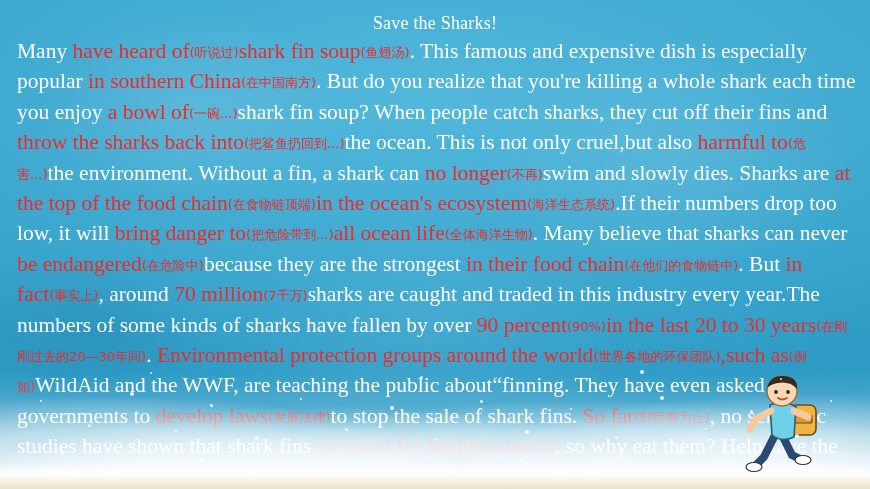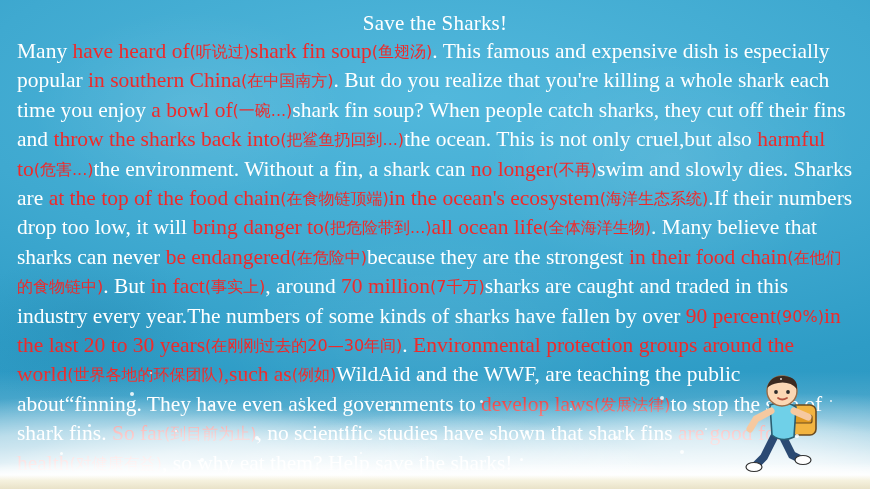--- a/index.html
+++ b/index.html
@@ -71,42 +71,42 @@
   }
 
   
   #title {
     position: absolute;
     top: 10px;
     left: 0;
     width: 870px;
     text-align: center;
     color: #ffffff;
-    font-size: 21px;
+    font-size: 18px;
     line-height: 26px;
     letter-spacing: 0.2px;
   }
   #body-text {
     position: absolute;
     top: 37px;
     left: 17px;
     width: 840px;
     color: #ffffff;
     font-size: 21.5px;
     line-height: 28.4px;
     text-align: left;
     word-spacing: 0px;
   }
   .hl {            
     color: #ef2a2a;
     font-weight: normal;
   }
   .cn {            
     color: #ef2a2a;
-    font-size: 16px;
+    font-size: 13px;
     font-family: "DejaVu Sans", sans-serif;
     font-weight: normal;
     vertical-align: 1px;
     margin-top: 18px;
   }
 
   
   #boy {
     position: absolute;
     right: 34px;

